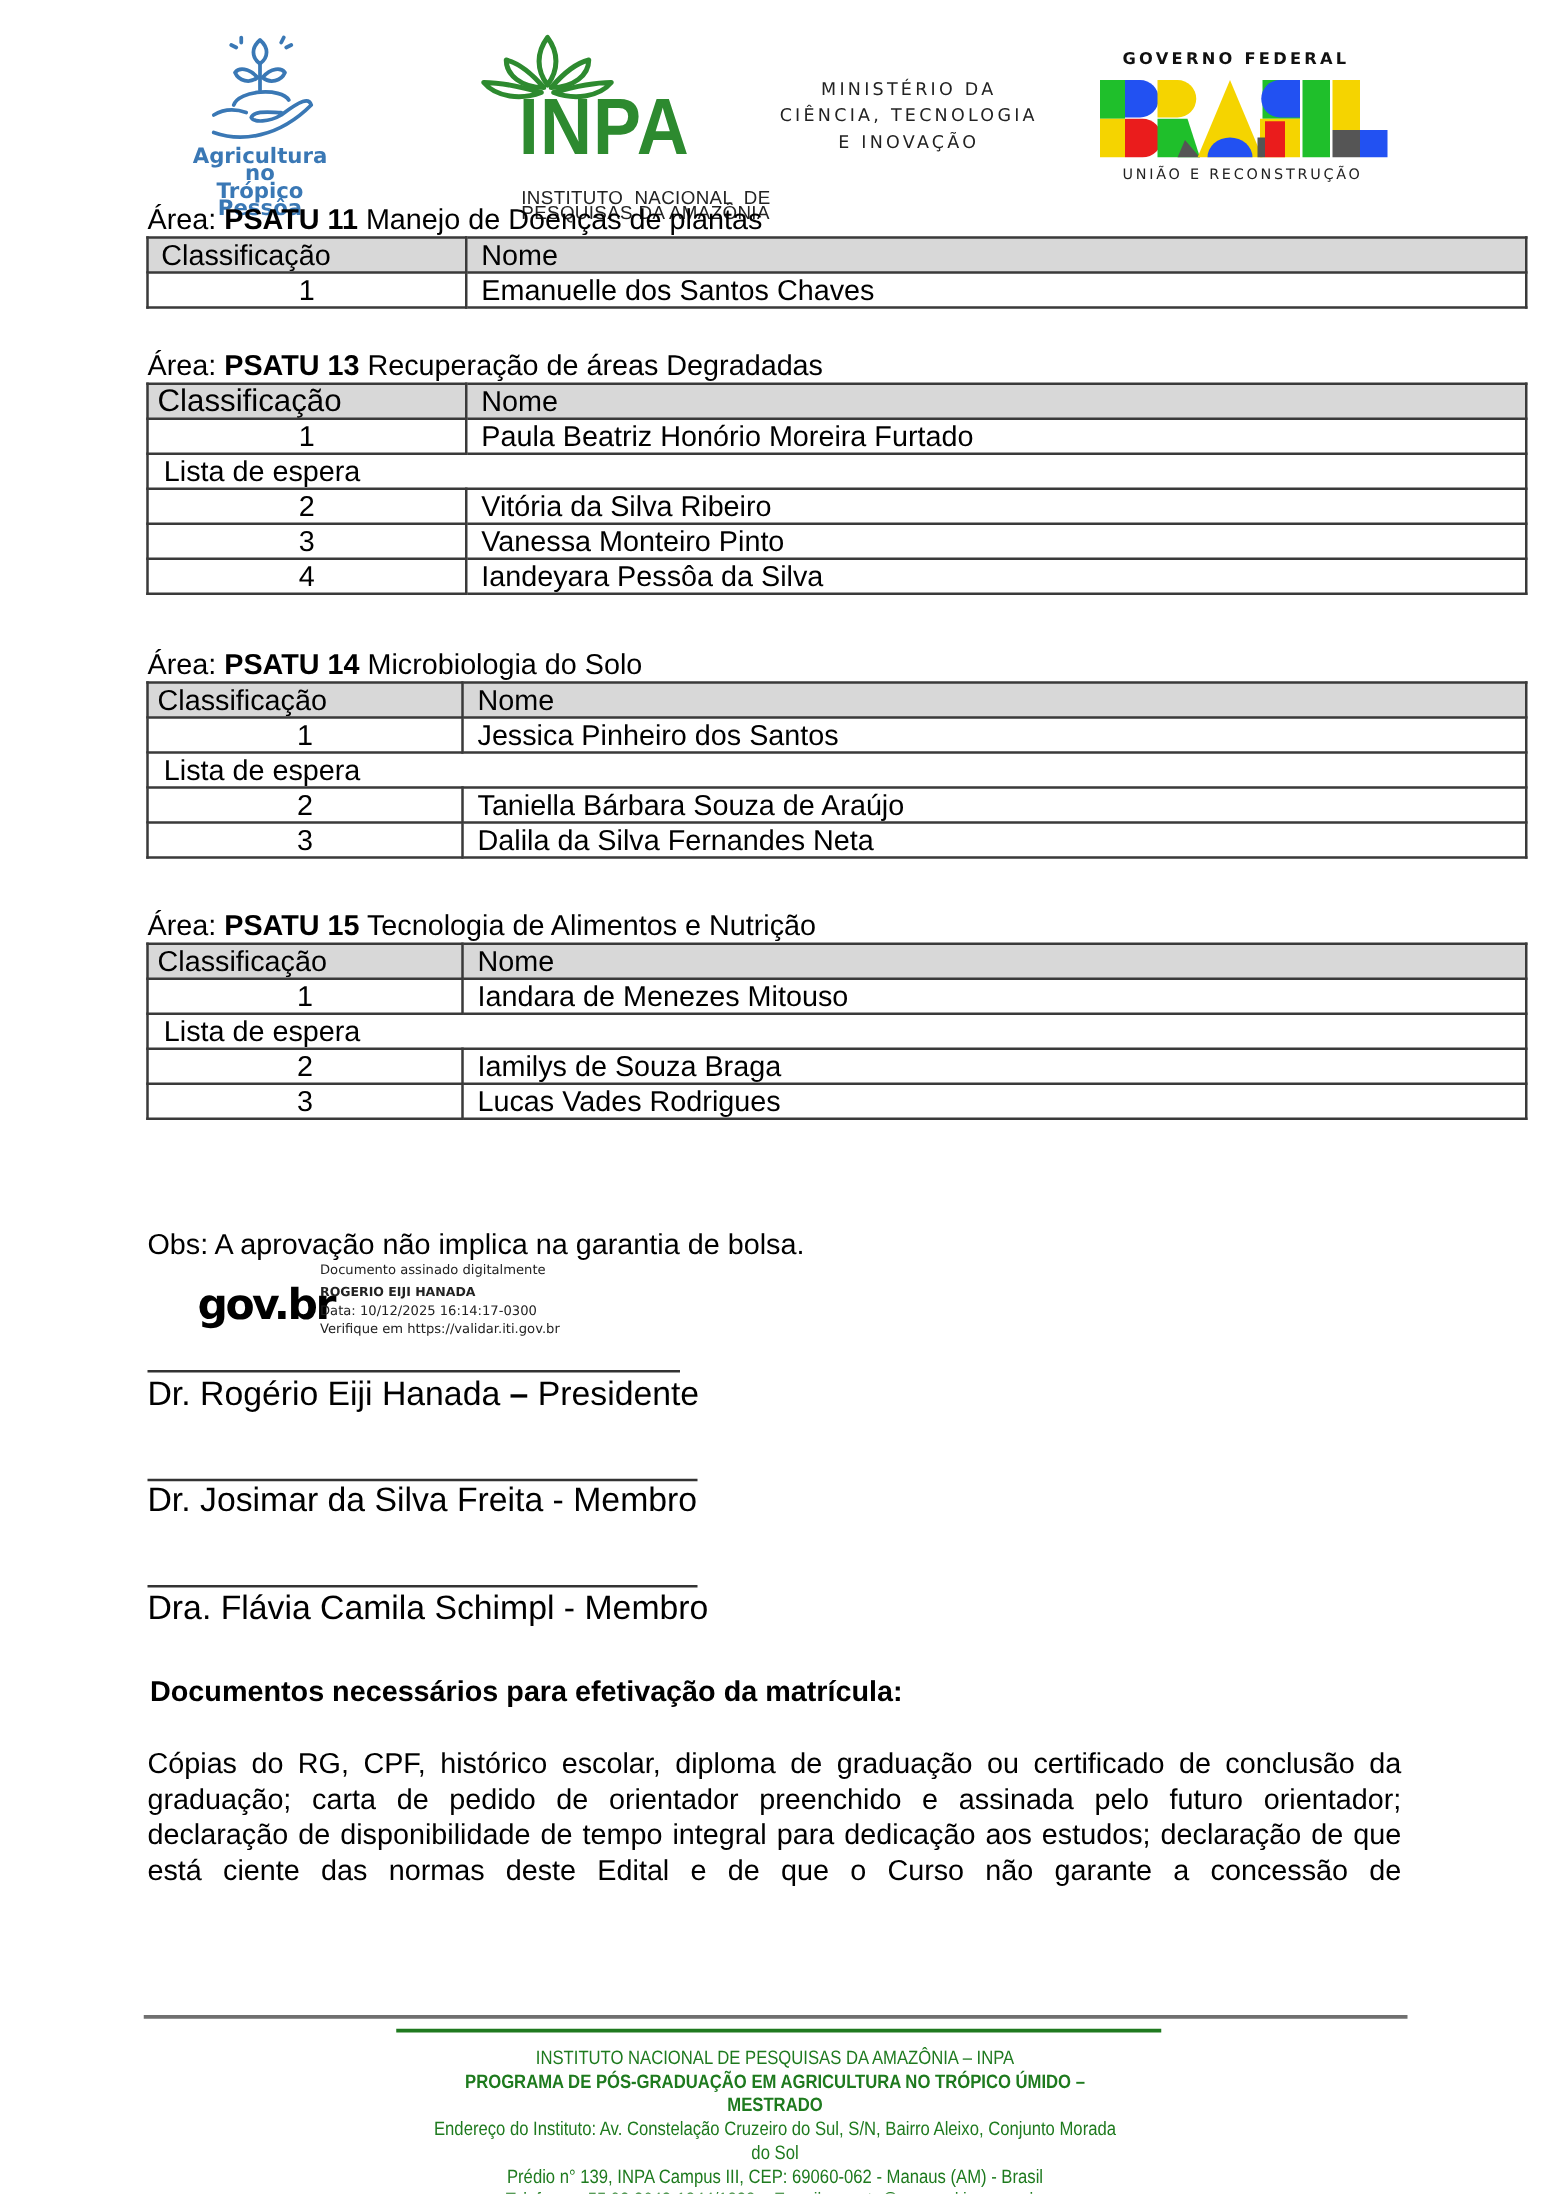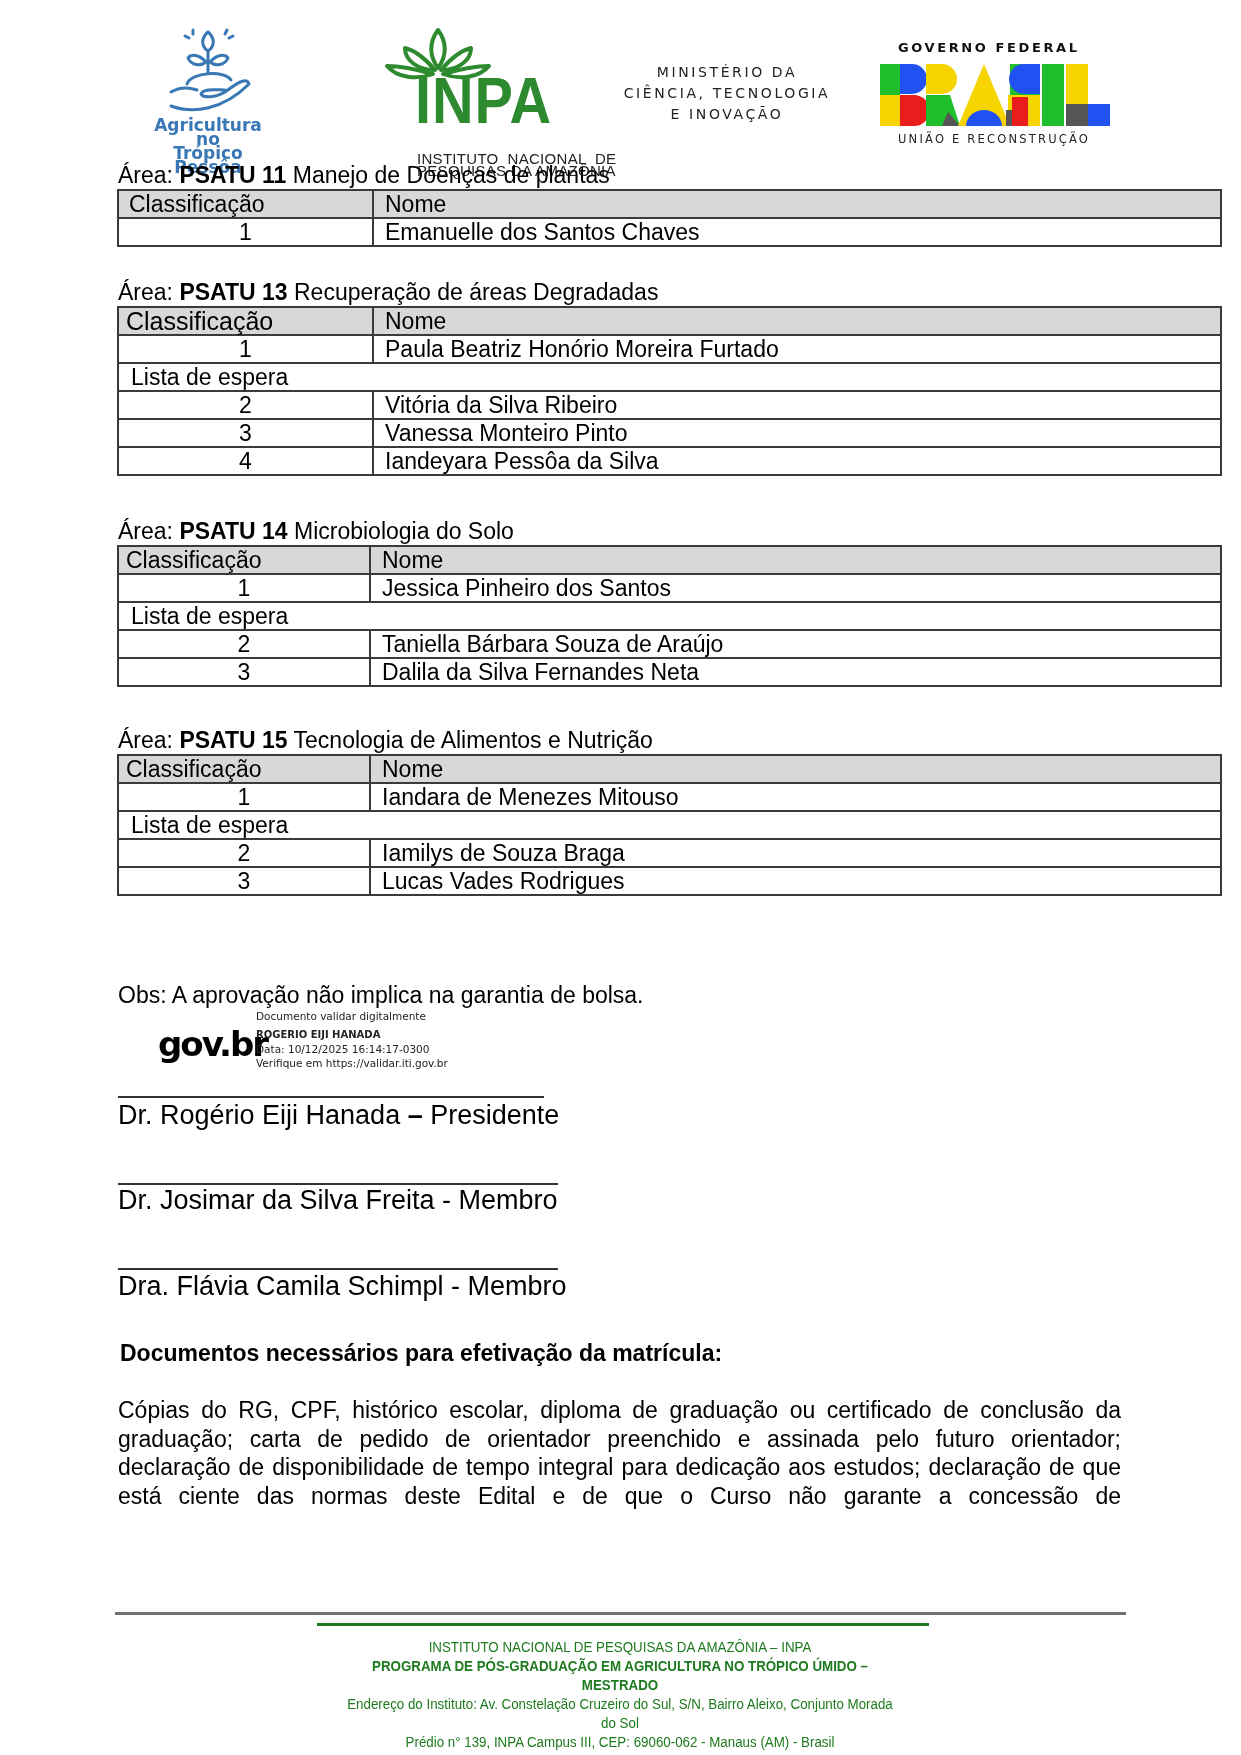--- a/index.html
+++ b/index.html
@@ -236,21 +236,21 @@
     <td class="c1">3</td>
     <td class="c2">Lucas Vades Rodrigues</td>
   </tr>
 </tbody>
   </table>
 
 <div class="obs">Obs: A aprovação não implica na garantia de bolsa.</div>
 
 <div class="gov-sign">
   <div class="govbr-logo">gov.br</div>
-  <div class="s-line" style="top:0px;">Documento validar digitalmente</div>
+  <div class="s-line" style="top:0px;">Documento assinado digitalmente</div>
   <div class="s-line s-name" style="top:19px;">ROGERIO EIJI HANADA</div>
   <div class="s-line" style="top:33px;">Data: 10/12/2025 16:14:17-0300</div>
   <div class="s-line" style="top:47px;">Verifique em https://validar.iti.gov.br</div>
 </div>
 
 <div class="sig-line" style="top:1096px; width:426px;"></div>
 <div class="sig-name" style="top:1100px;">
   <span>Dr. Rogério Eiji Hanada</span><b> – </b><span>Presidente</span>
 </div>
 

